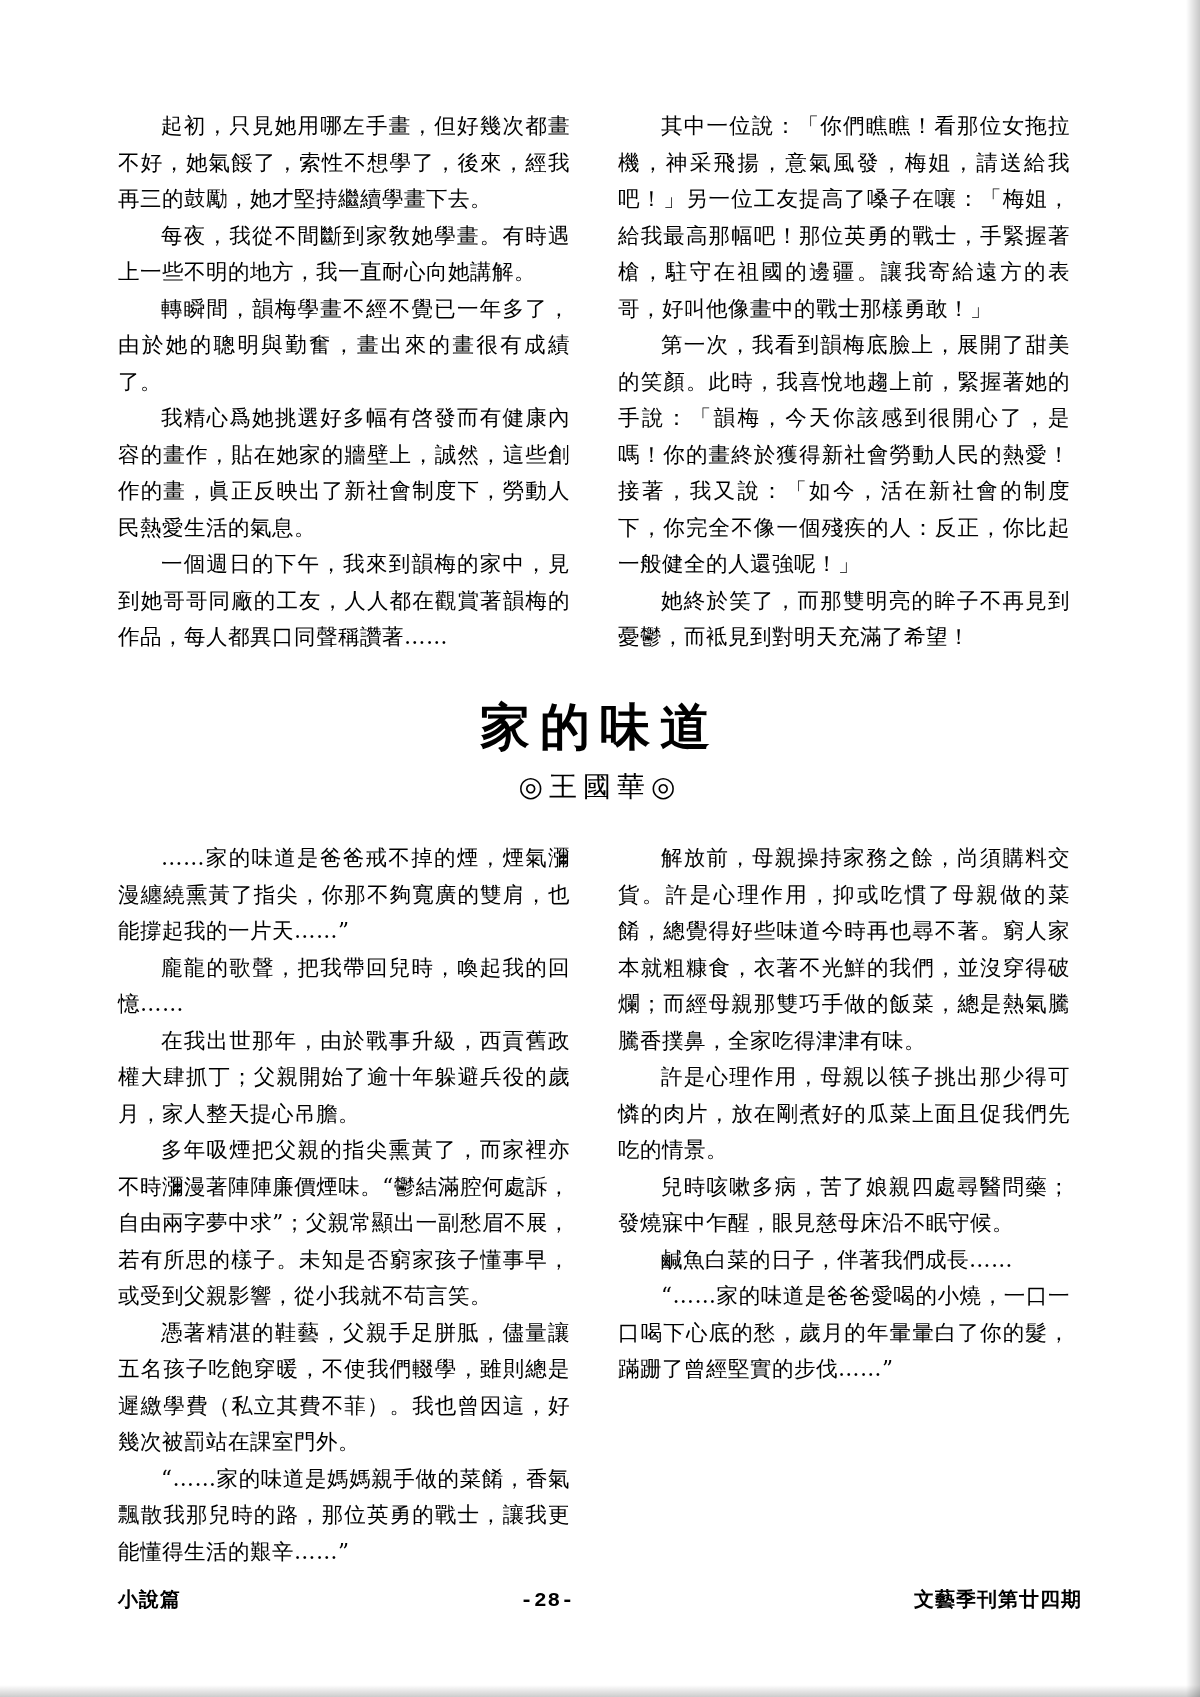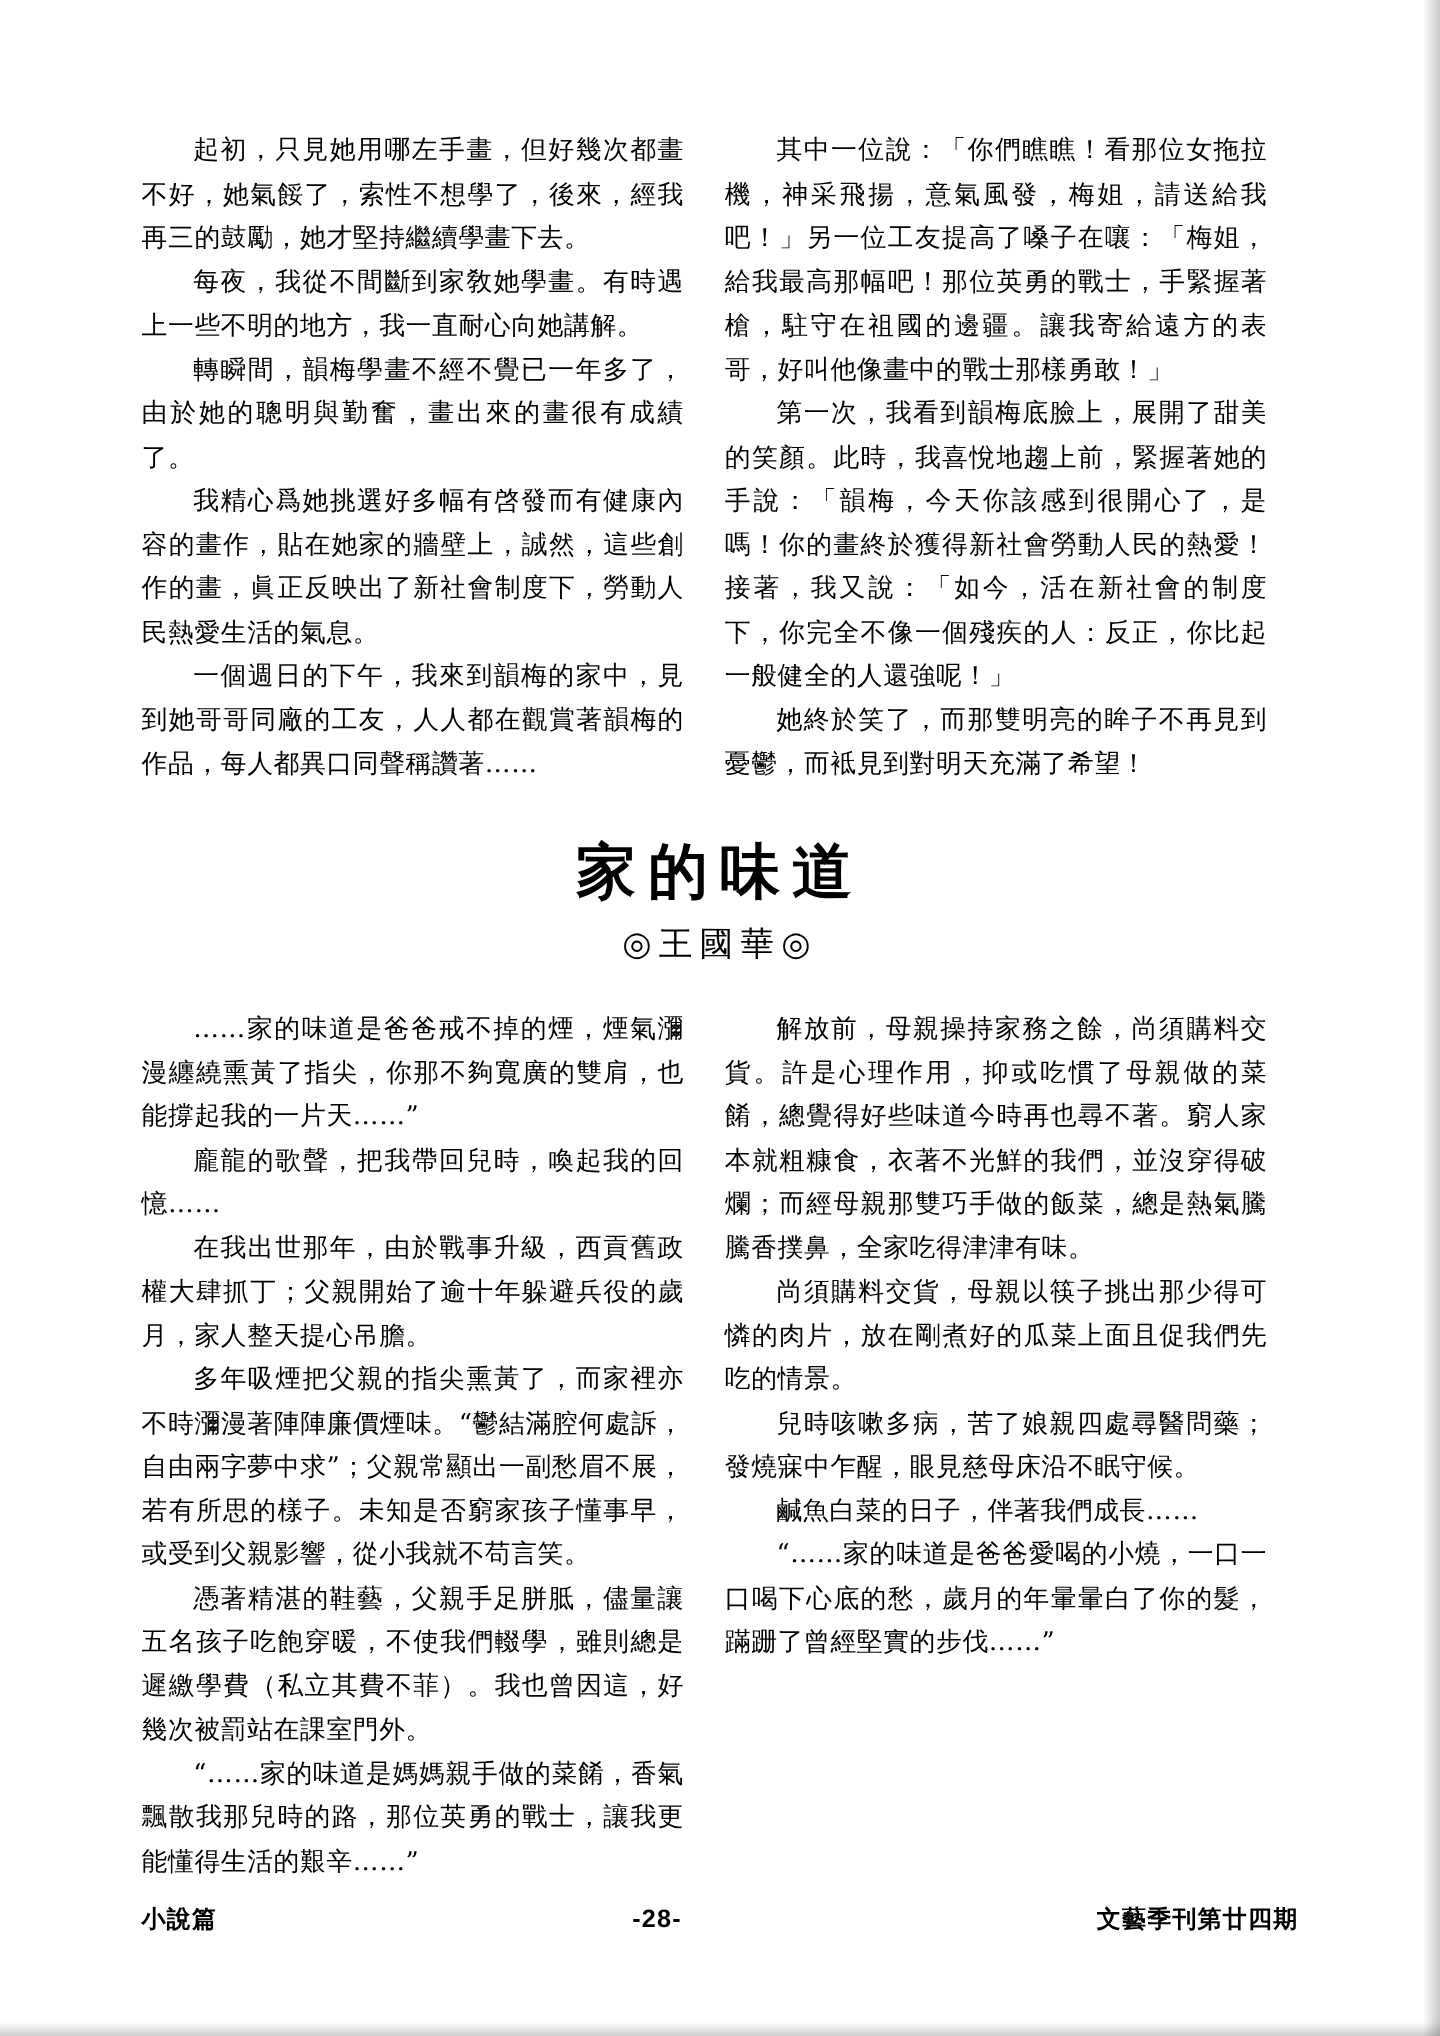--- a/index.html
+++ b/index.html
@@ -39,21 +39,21 @@
     bottom: 0;
     width: 1200px;
     height: 12px;
     background: linear-gradient(to bottom, rgba(0,0,0,0.00), rgba(0,0,0,0.20));
     pointer-events: none;
   }
 
   
   .two-col {
     display: flex;
-    gap: 34px;
+    gap: 48px;
     align-items: flex-start;
   }
   .col {
     width: 452px;
     flex: 0 0 452px;
   }
 
   p.para {
     margin: 0 0 0 0;
     font-size: 21.5px;
@@ -89,21 +89,21 @@
   .footer {
     position: absolute;
     left: 118px;
     right: 118px;
     bottom: 84px;
     display: flex;
     align-items: baseline;
     justify-content: space-between;
     font-size: 20px;
     font-weight: bold;
-    font-family: Liberation Sans, sans-serif;
+    font-family: Liberation Mono, monospace;
   }
   .footer .left { letter-spacing: 1px; }
   .footer .center { font-size: 21px; letter-spacing: 1px; }
   .footer .right { letter-spacing: 1px; }
 </style>
 </head>
 <body>
 
 <div class="page">
 
@@ -131,21 +131,21 @@
     <div class="col">
       <p class="para">……家的味道是爸爸戒不掉的煙，煙氣瀰漫纏繞熏黃了指尖，你那不夠寬廣的雙肩，也能撐起我的一片天……”</p>
       <p class="para">龐龍的歌聲，把我帶回兒時，喚起我的回憶……</p>
       <p class="para">在我出世那年，由於戰事升級，西貢舊政權大肆抓丁；父親開始了逾十年躲避兵役的歲月，家人整天提心吊膽。</p>
       <p class="para">多年吸煙把父親的指尖熏黃了，而家裡亦不時瀰漫著陣陣廉價煙味。“鬱結滿腔何處訴，自由兩字夢中求”；父親常顯出一副愁眉不展，若有所思的樣子。未知是否窮家孩子懂事早，或受到父親影響，從小我就不苟言笑。</p>
       <p class="para">憑著精湛的鞋藝，父親手足胼胝，儘量讓五名孩子吃飽穿暖，不使我們輟學，雖則總是遲繳學費（私立其費不菲）。我也曾因這，好幾次被罰站在課室門外。</p>
       <p class="para">“……家的味道是媽媽親手做的菜餚，香氣飄散我那兒時的路，那位英勇的戰士，讓我更能懂得生活的艱辛……”</p>
     </div>
     <div class="col">
       <p class="para">解放前，母親操持家務之餘，尚須購料交貨。許是心理作用，抑或吃慣了母親做的菜餚，總覺得好些味道今時再也尋不著。窮人家本就粗糠食，衣著不光鮮的我們，並沒穿得破爛；而經母親那雙巧手做的飯菜，總是熱氣騰騰香撲鼻，全家吃得津津有味。</p>
-      <p class="para">尚須購料交貨，母親以筷子挑出那少得可憐的肉片，放在剛煮好的瓜菜上面且促我們先吃的情景。</p>
+      <p class="para">許是心理作用，母親以筷子挑出那少得可憐的肉片，放在剛煮好的瓜菜上面且促我們先吃的情景。</p>
       <p class="para">兒時咳嗽多病，苦了娘親四處尋醫問藥；發燒寐中乍醒，眼見慈母床沿不眠守候。</p>
       <p class="para">鹹魚白菜的日子，伴著我們成長……</p>
       <p class="para">“……家的味道是爸爸愛喝的小燒，一口一口喝下心底的愁，歲月的年暈暈白了你的髮，蹣跚了曾經堅實的步伐……”</p>
     </div>
   </div>
 
   <div class="footer">
     <div class="left">小說篇</div>
     <div class="center">-28-</div>
     <div class="right">文藝季刊第廿四期</div>

